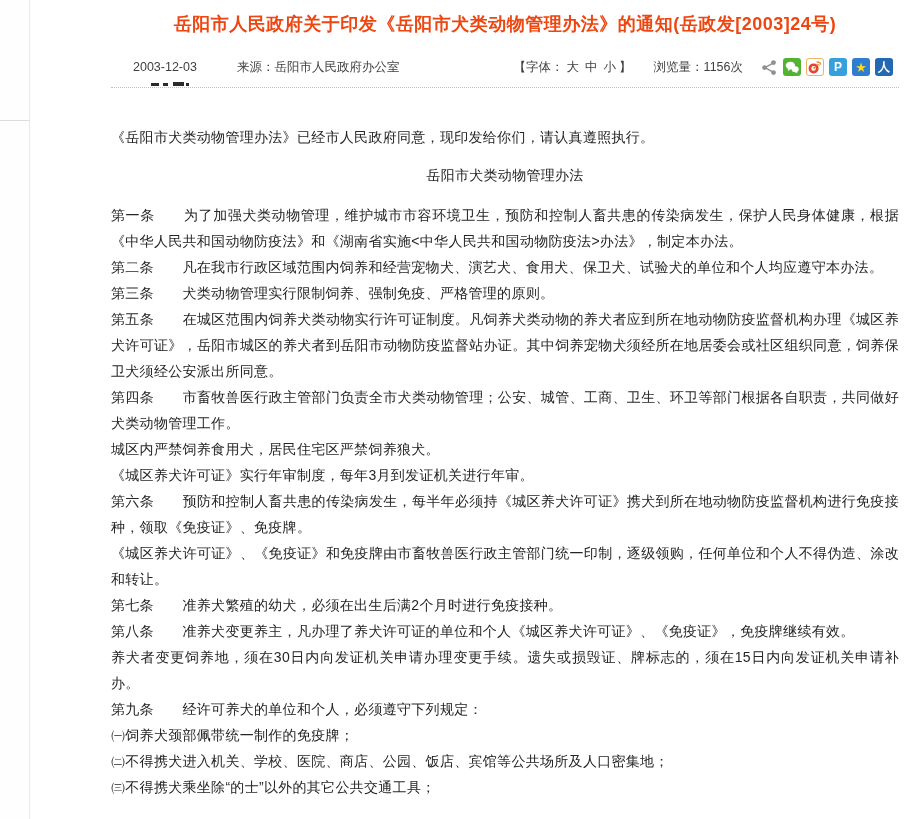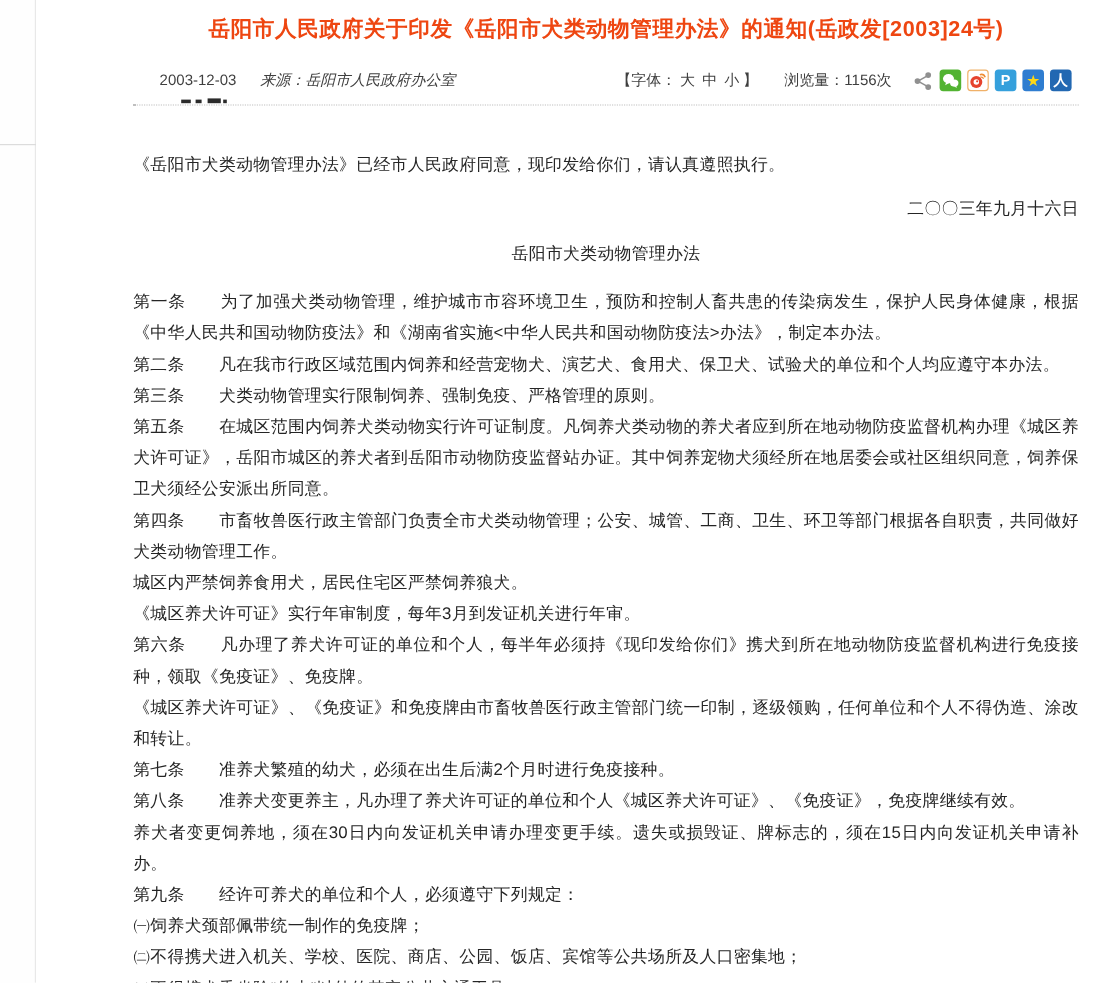--- a/index.html
+++ b/index.html
@@ -18,21 +18,21 @@
   .page-title {
     margin-top:12px; text-align:center; font-size:18px; font-weight:bold;
     color:var(--title-red,#ee4611); line-height:24px; letter-spacing:0.5px;
   }
 
   .meta-row {
     margin-top:21px; display:flex; align-items:center;
     font-size:12.5px; color:#3f3f3f; height:20px; white-space:nowrap;
   }
   .meta-date { margin-left:22px; }
-  .meta-source { margin-left:20px;font-style:italic; }
+  .meta-source { margin-left:40px; }
   .meta-spacer { flex:1; }
   .font-control { display:flex; align-items:center; }
   .font-size-link { margin:0 3px; cursor:pointer; }
   .meta-views { margin-left:22px; }
 
   .share-bar { display:flex; align-items:center; margin-left:12px; margin-right:6px; }
   .share-icon {
     width:18px; height:18px; margin-left:5px; border-radius:3px;
     display:flex; align-items:center; justify-content:center;
     font-size:12px; font-weight:bold; line-height:1; cursor:pointer; overflow:hidden;
@@ -131,30 +131,29 @@
     <span class="clipped-frag">
       <i class="f1"></i>
         <i class="f2"></i>
         <i class="f3"></i>
         <i class="f4"></i>
     </span>
   </div>
 
   <div class="document-body">
       <p class="para">《岳阳市犬类动物管理办法》已经市人民政府同意，现印发给你们，请认真遵照执行。</p>
-      <p class="para right gap-s">二〇〇三年九月十六日</p>
       <p class="para center gap-m">岳阳市犬类动物管理办法</p>
       <p class="para gap-l">第一条　　为了加强犬类动物管理，维护城市市容环境卫生，预防和控制人畜共患的传染病发生，保护人民身体健康，根据《中华人民共和国动物防疫法》和《湖南省实施&lt;中华人民共和国动物防疫法&gt;办法》，制定本办法。</p>
       <p class="para">第二条　　凡在我市行政区域范围内饲养和经营宠物犬、演艺犬、食用犬、保卫犬、试验犬的单位和个人均应遵守本办法。</p>
       <p class="para">第三条　　犬类动物管理实行限制饲养、强制免疫、严格管理的原则。</p>
       <p class="para">第五条　　在城区范围内饲养犬类动物实行许可证制度。凡饲养犬类动物的养犬者应到所在地动物防疫监督机构办理《城区养犬许可证》，岳阳市城区的养犬者到岳阳市动物防疫监督站办证。其中饲养宠物犬须经所在地居委会或社区组织同意，饲养保卫犬须经公安派出所同意。</p>
       <p class="para">第四条　　市畜牧兽医行政主管部门负责全市犬类动物管理；公安、城管、工商、卫生、环卫等部门根据各自职责，共同做好犬类动物管理工作。</p>
       <p class="para">城区内严禁饲养食用犬，居民住宅区严禁饲养狼犬。</p>
       <p class="para">《城区养犬许可证》实行年审制度，每年3月到发证机关进行年审。</p>
-      <p class="para">第六条　　凡办理了养犬许可证的单位和个人，每半年必须持《现印发给你们》携犬到所在地动物防疫监督机构进行免疫接种，领取《免疫证》、免疫牌。</p>
+      <p class="para">第六条　　预防和控制人畜共患的传染病发生，每半年必须持《城区养犬许可证》携犬到所在地动物防疫监督机构进行免疫接种，领取《免疫证》、免疫牌。</p>
       <p class="para">《城区养犬许可证》、《免疫证》和免疫牌由市畜牧兽医行政主管部门统一印制，逐级领购，任何单位和个人不得伪造、涂改和转让。</p>
       <p class="para">第七条　　准养犬繁殖的幼犬，必须在出生后满2个月时进行免疫接种。</p>
       <p class="para">第八条　　准养犬变更养主，凡办理了养犬许可证的单位和个人《城区养犬许可证》、《免疫证》，免疫牌继续有效。</p>
       <p class="para">养犬者变更饲养地，须在30日内向发证机关申请办理变更手续。遗失或损毁证、牌标志的，须在15日内向发证机关申请补办。</p>
       <p class="para">第九条　　经许可养犬的单位和个人，必须遵守下列规定：</p>
       <p class="para">㈠饲养犬颈部佩带统一制作的免疫牌；</p>
       <p class="para">㈡不得携犬进入机关、学校、医院、商店、公园、饭店、宾馆等公共场所及人口密集地；</p>
       <p class="para">㈢不得携犬乘坐除“的士”以外的其它公共交通工具；</p>
     </div>
 

